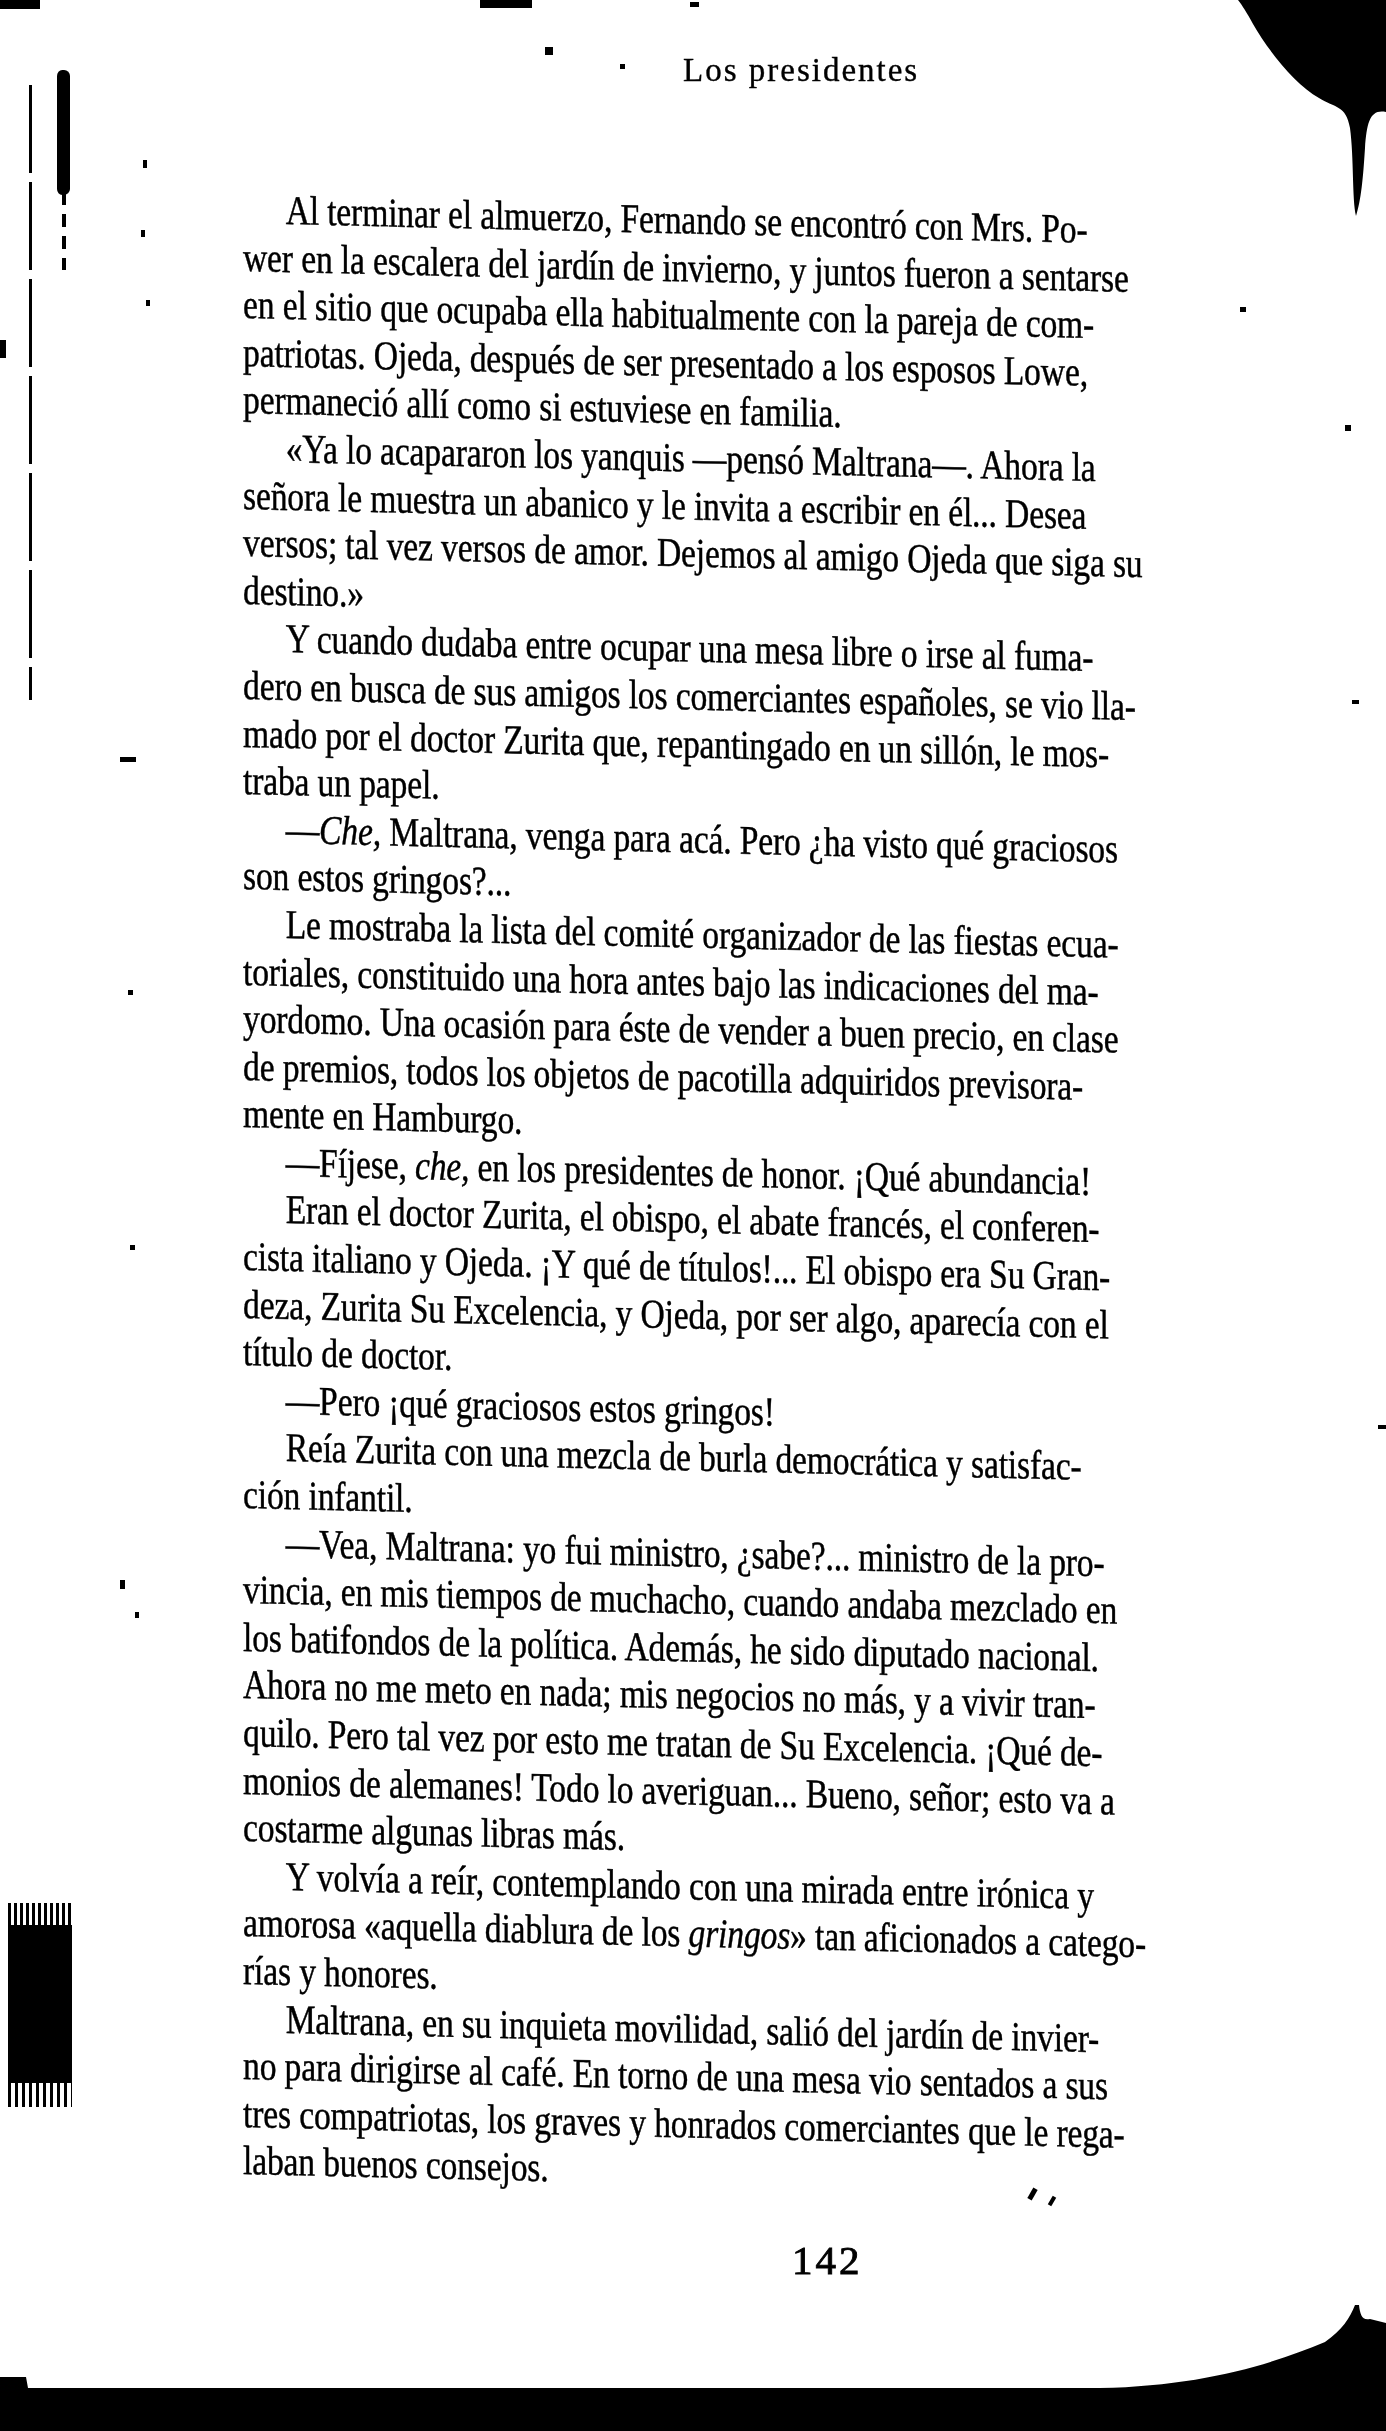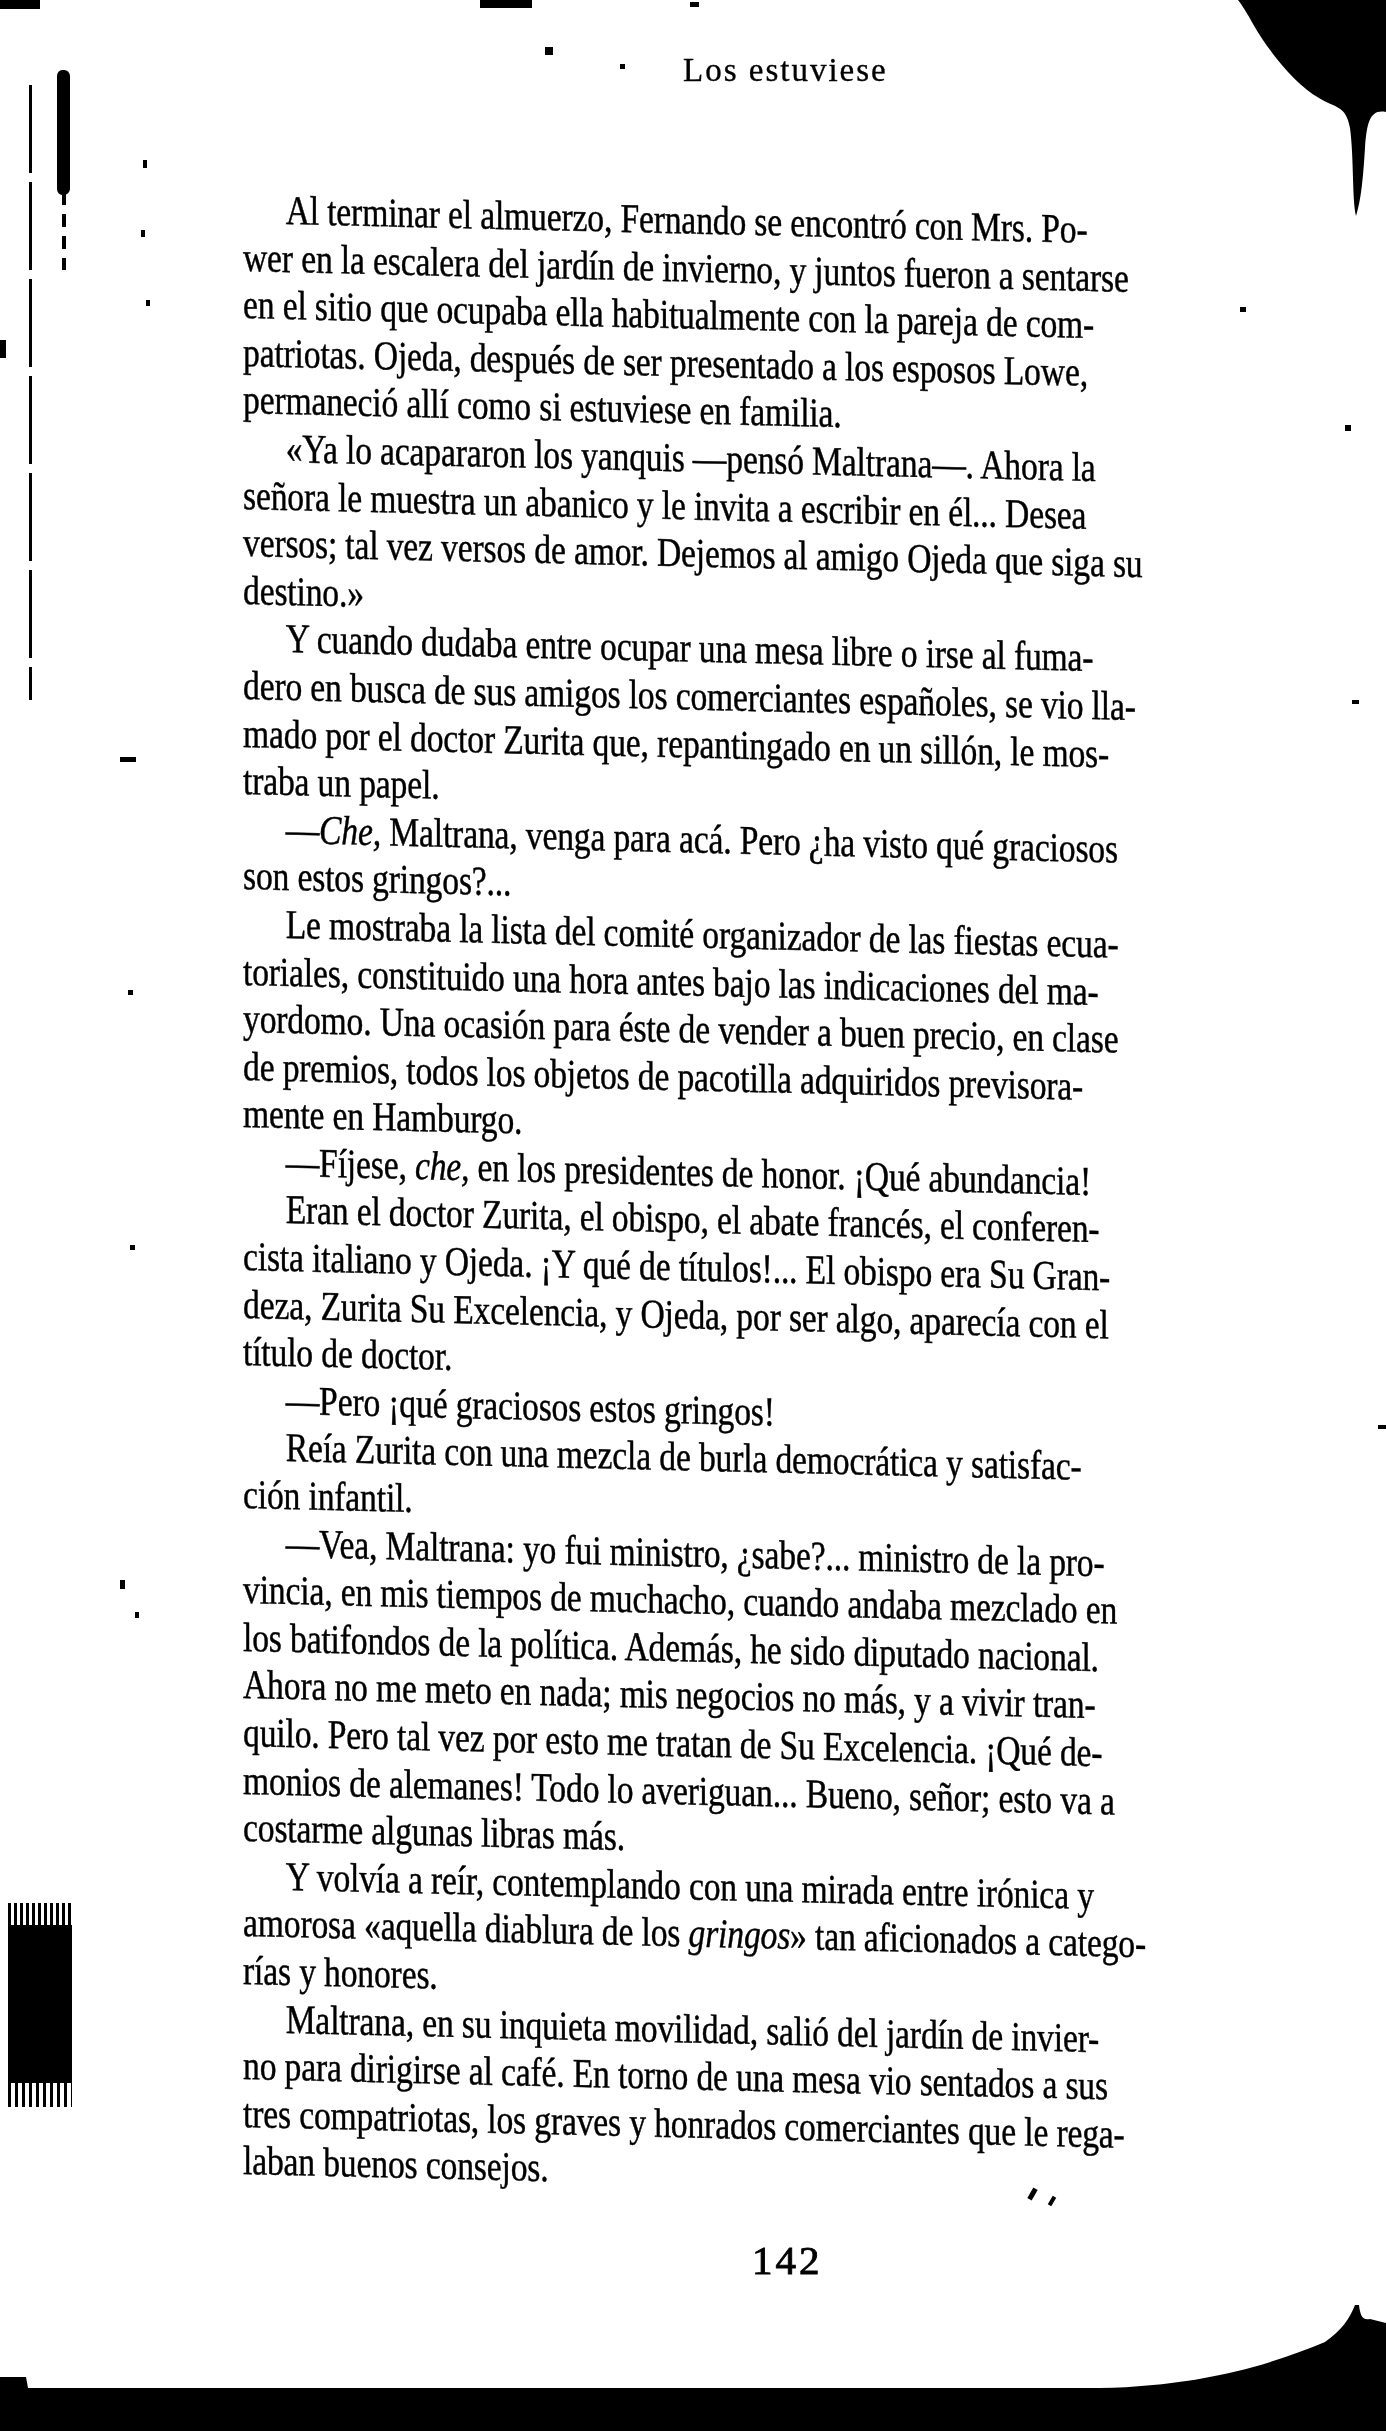--- a/index.html
+++ b/index.html
@@ -19,21 +19,21 @@
     position:absolute; left:243px; top:186px; width:1320px;
     font-size:41px; line-height:47.6px;
     letter-spacing:-0.2px;
     -webkit-text-stroke:0.45px currentColor;
     transform:skewY(1.35deg) scaleX(0.82);
     transform-origin:0 0;
   }
   .text-block p { margin:0; text-indent:52px; white-space:nowrap; }
   .text-block em { font-style:italic; }
   .folio {
-    position:absolute; left:752px; top:2236px;
+    position:absolute; left:792px; top:2236px;
     font-size:41px; letter-spacing:3px;
     -webkit-text-stroke:0.9px currentColor;
   }
   
   .corner-blob { position:absolute; right:0; top:0; width:150px; height:222px; }
   .bottom-band { position:absolute; left:0; top:2280px; width:1386px; height:151px; }
   .streak-a {
     position:absolute; left:29px; top:85px; width:3px; height:615px;
     background:repeating-linear-gradient(180deg,#000 0 88px,transparent 88px 97px);
   }
@@ -52,21 +52,21 @@
       linear-gradient(#000,#000) 0 22px/100% 158px no-repeat,
       repeating-linear-gradient(90deg,#000 0 3px,transparent 3px 7px) 0 178px/100% 26px no-repeat;
   }
   .speck { position:absolute; background:#000; }
 </style>
 </head>
 <body>
 
 <div class="page">
 
-  <div class="running-head">Los estuviese</div>
+  <div class="running-head">Los presidentes</div>
 
   <div class="text-block">
     <p>Al terminar el almuerzo, Fernando se encontró con Mrs. Po-<br>wer en la escalera del jardín de invierno, y juntos fueron a sentarse<br>en el sitio que ocupaba ella habitualmente con la pareja de com-<br>patriotas. Ojeda, después de ser presentado a los esposos Lowe,<br>permaneció allí como si estuviese en familia.</p>
     <p>«Ya lo acapararon los yanquis —pensó Maltrana—. Ahora la<br>señora le muestra un abanico y le invita a escribir en él... Desea<br>versos; tal vez versos de amor. Dejemos al amigo Ojeda que siga su<br>destino.»</p>
     <p>Y cuando dudaba entre ocupar una mesa libre o irse al fuma-<br>dero en busca de sus amigos los comerciantes españoles, se vio lla-<br>mado por el doctor Zurita que, repantingado en un sillón, le mos-<br>traba un papel.</p>
     <p>—<em>Che,</em> Maltrana, venga para acá. Pero ¿ha visto qué graciosos<br>son estos gringos?...</p>
     <p>Le mostraba la lista del comité organizador de las fiestas ecua-<br>toriales, constituido una hora antes bajo las indicaciones del ma-<br>yordomo. Una ocasión para éste de vender a buen precio, en clase<br>de premios, todos los objetos de pacotilla adquiridos previsora-<br>mente en Hamburgo.</p>
     <p>—Fíjese, <em>che,</em> en los presidentes de honor. ¡Qué abundancia!</p>
     <p>Eran el doctor Zurita, el obispo, el abate francés, el conferen-<br>cista italiano y Ojeda. ¡Y qué de títulos!... El obispo era Su Gran-<br>deza, Zurita Su Excelencia, y Ojeda, por ser algo, aparecía con el<br>título de doctor.</p>
     <p>—Pero ¡qué graciosos estos gringos!</p>

